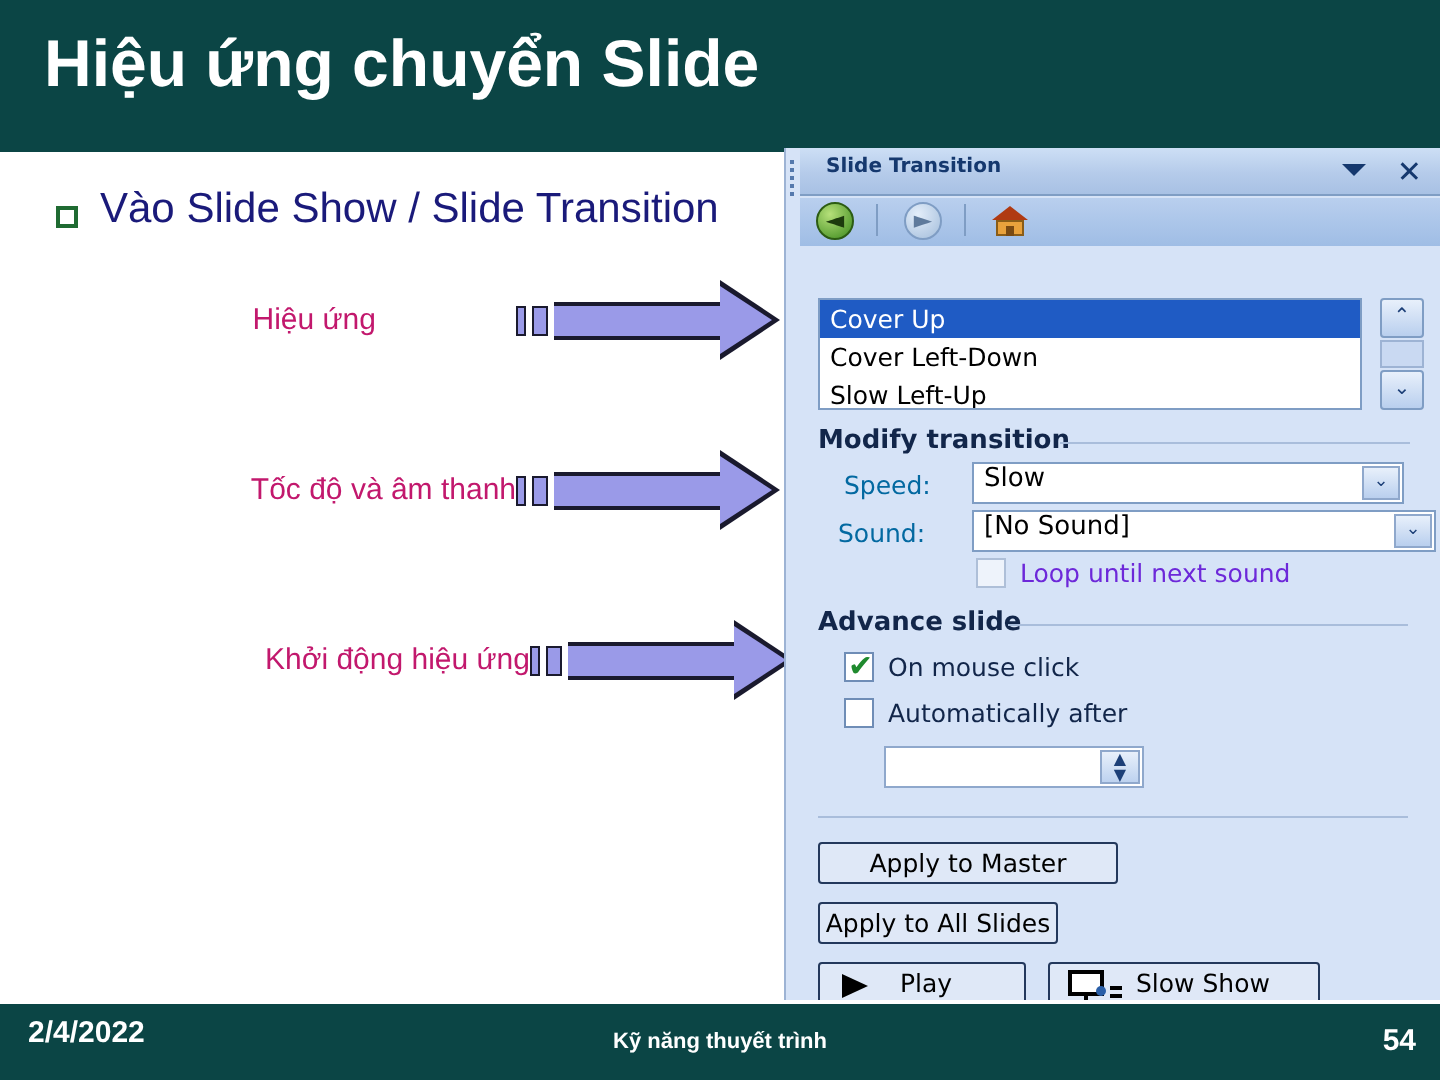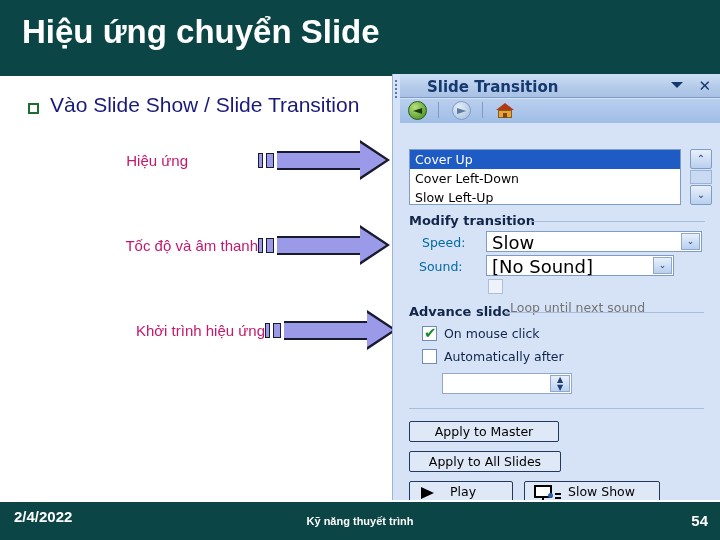--- a/index.html
+++ b/index.html
@@ -101,22 +101,22 @@
     position:absolute; left:0px; top:4px; width:7px; height:24px;
   }
   .grip-dot { position:absolute; left:2px; width:2px; height:2px; background:#5579ad; }
 
   #pane-titlebar {
     position:absolute; left:7px; top:0; width:321px; height:24px;
     background:linear-gradient(to bottom,#cddff5 0%,#b5cbea 55%,#a8c1e4 100%);
     border-bottom:1px solid #7f9dc4;
   }
   #pane-title {
-    position:absolute; left:27px; top:4px;
-    font-size:15px; font-weight:bold; color:#15386e;
+    position:absolute; left:13px; top:4px;
+    font-size:10px; font-weight:bold; color:#15386e;
     white-space:nowrap;
   }
   #pane-dropdown-icon {
     position:absolute; right:38px; top:8px; width:0;height:0;
     border-left:6px solid transparent; border-right:6px solid transparent;
     border-top:6px solid #15386e;
     cursor:pointer;
   }
   #pane-close-icon {
     position:absolute; right:10px; top:3px;
@@ -198,42 +198,42 @@
 
   
   .field-label {
     position:absolute; font-size:12.5px; color:#0369a1; white-space:nowrap;
   }
   .combo {
     position:absolute; height:21px;
     background:#ffffff; border:1px solid #7f9dc4;
   }
   .combo-value {
-    position:absolute; left:5px; top:0; font-size:18px; color:#000;
+    position:absolute; left:5px; top:0; font-size:13px; color:#000;
     white-space:nowrap;
   }
   .combo-arrow {
     position:absolute; right:1px; top:1px; width:19px; height:17px;
     background:linear-gradient(to bottom,#e8f0fb,#b9cfee);
     border:1px solid #8fa8cc;
     text-align:center; line-height:15px; font-size:9px; color:#1c3f77;
     cursor:pointer;
   }
 
   .chk {
     position:absolute; width:15px; height:15px;
     background:#ffffff; border:1px solid #6f8db6;
   }
   .chk.disabled { background:#eef3fb; border-color:#aebfd8; }
   .chk-tick {
     position:absolute; left:1px; top:-3px;
     font-size:15px; color:#1f8a2e; font-weight:bold; line-height:18px;
   }
   .chk-label { position:absolute; font-size:12.5px; color:#12264a; white-space:nowrap; }
-  .chk-label.disabled { color:#737373;margin-top:21px; }
+  .chk-label.disabled { color:#6d28d9; }
 
   #spin-box {
     position:absolute; left:42px; top:160px; width:130px; height:21px;
     background:#ffffff; border:1px solid #8fa8cc;
   }
   #spin-arrows {
     position:absolute; right:1px; top:1px; width:20px; height:17px;
     background:linear-gradient(to bottom,#e8f0fb,#bdd2ef);
     border:1px solid #8fa8cc;
     text-align:center; font-size:8px; line-height:8px; color:#1c3f77;
@@ -303,21 +303,21 @@
       <div class="tail-a"></div>
       <div class="tail-b"></div>
       <div class="arrow-stem-outer" style="width:85px;"></div>
       <div class="arrow-stem-inner" style="width:85px;"></div>
       <div class="arrow-head-outer" style="left:102px;"></div>
       <div class="arrow-head-inner" style="left:102px;"></div>
     </div>
   </div>
 
   <div class="callout-row" style="left:70px; top:230px; width:330px;">
-    <div class="callout-label" style="right:135px;">Khởi trình hiệu ứng</div>
+    <div class="callout-label" style="right:135px;">Khởi động hiệu ứng</div>
     <div class="arrow-wrap" style="left:195px; width:140px;">
       <div class="tail-a"></div>
       <div class="tail-b"></div>
       <div class="arrow-stem-outer" style="width:85px;"></div>
       <div class="arrow-stem-inner" style="width:85px;"></div>
       <div class="arrow-head-outer" style="left:102px;"></div>
       <div class="arrow-head-inner" style="left:102px;"></div>
     </div>
   </div>
 
@@ -372,21 +372,21 @@
     <div class="pane-section-head" style="left:9px; top:90px;">Modify transition</div>
     <div class="pane-rule" style="left:130px; top:98px; width:175px;"></div>
 
     <div class="field-label" style="left:22px; top:112px;">Speed:</div>
     <div class="combo" style="left:86px; top:108px; width:216px;">
       <div class="combo-value">Slow</div>
       <div class="combo-arrow">⌄</div>
     </div>
 
     <div class="field-label" style="left:19px; top:136px;">Sound:</div>
-    <div class="combo" style="left:86px; top:132px; width:188px;">
+    <div class="combo" style="left:86px; top:132px; width:232px;">
       <div class="combo-value">[No Sound]</div>
       <div class="combo-arrow">⌄</div>
     </div>
 
     <div class="chk disabled" style="left:88px; top:156px;"></div>
     <div class="chk-label disabled" style="left:110px; top:156px;">Loop until next sound</div>
 
     <div class="pane-section-head" style="left:9px; top:181px;">Advance slide</div>
     <div class="pane-rule" style="left:104px; top:189px; width:200px;"></div>
 
@@ -398,21 +398,21 @@
     <div class="chk" style="left:22px; top:226px;"></div>
     <div class="chk-label" style="left:44px; top:226px;">Automatically after</div>
 
     <div id="spin-box" style="top:250px;">
       <div id="spin-arrows">▲<br>▼</div>
     </div>
 
     <div class="pane-rule" style="left:9px; top:285px; width:295px;"></div>
 
     <div class="pane-btn" style="left:9px; top:298px; width:150px;">Apply to Master</div>
-    <div class="pane-btn" style="left:9px; top:328px; width:152px;">Apply to All Slides</div>
+    <div class="pane-btn" style="left:9px; top:328px; width:120px;">Apply to All Slides</div>
 
     <div id="btn-play" style="top:358px;">
       <div id="play-tri"></div>
       <div id="play-label">Play</div>
     </div>
 
     <div id="btn-slideshow" style="top:358px;">
       <div id="ss-icon-screen">
         <div id="ss-icon-dot"></div>
         <div id="ss-icon-line1"></div>

